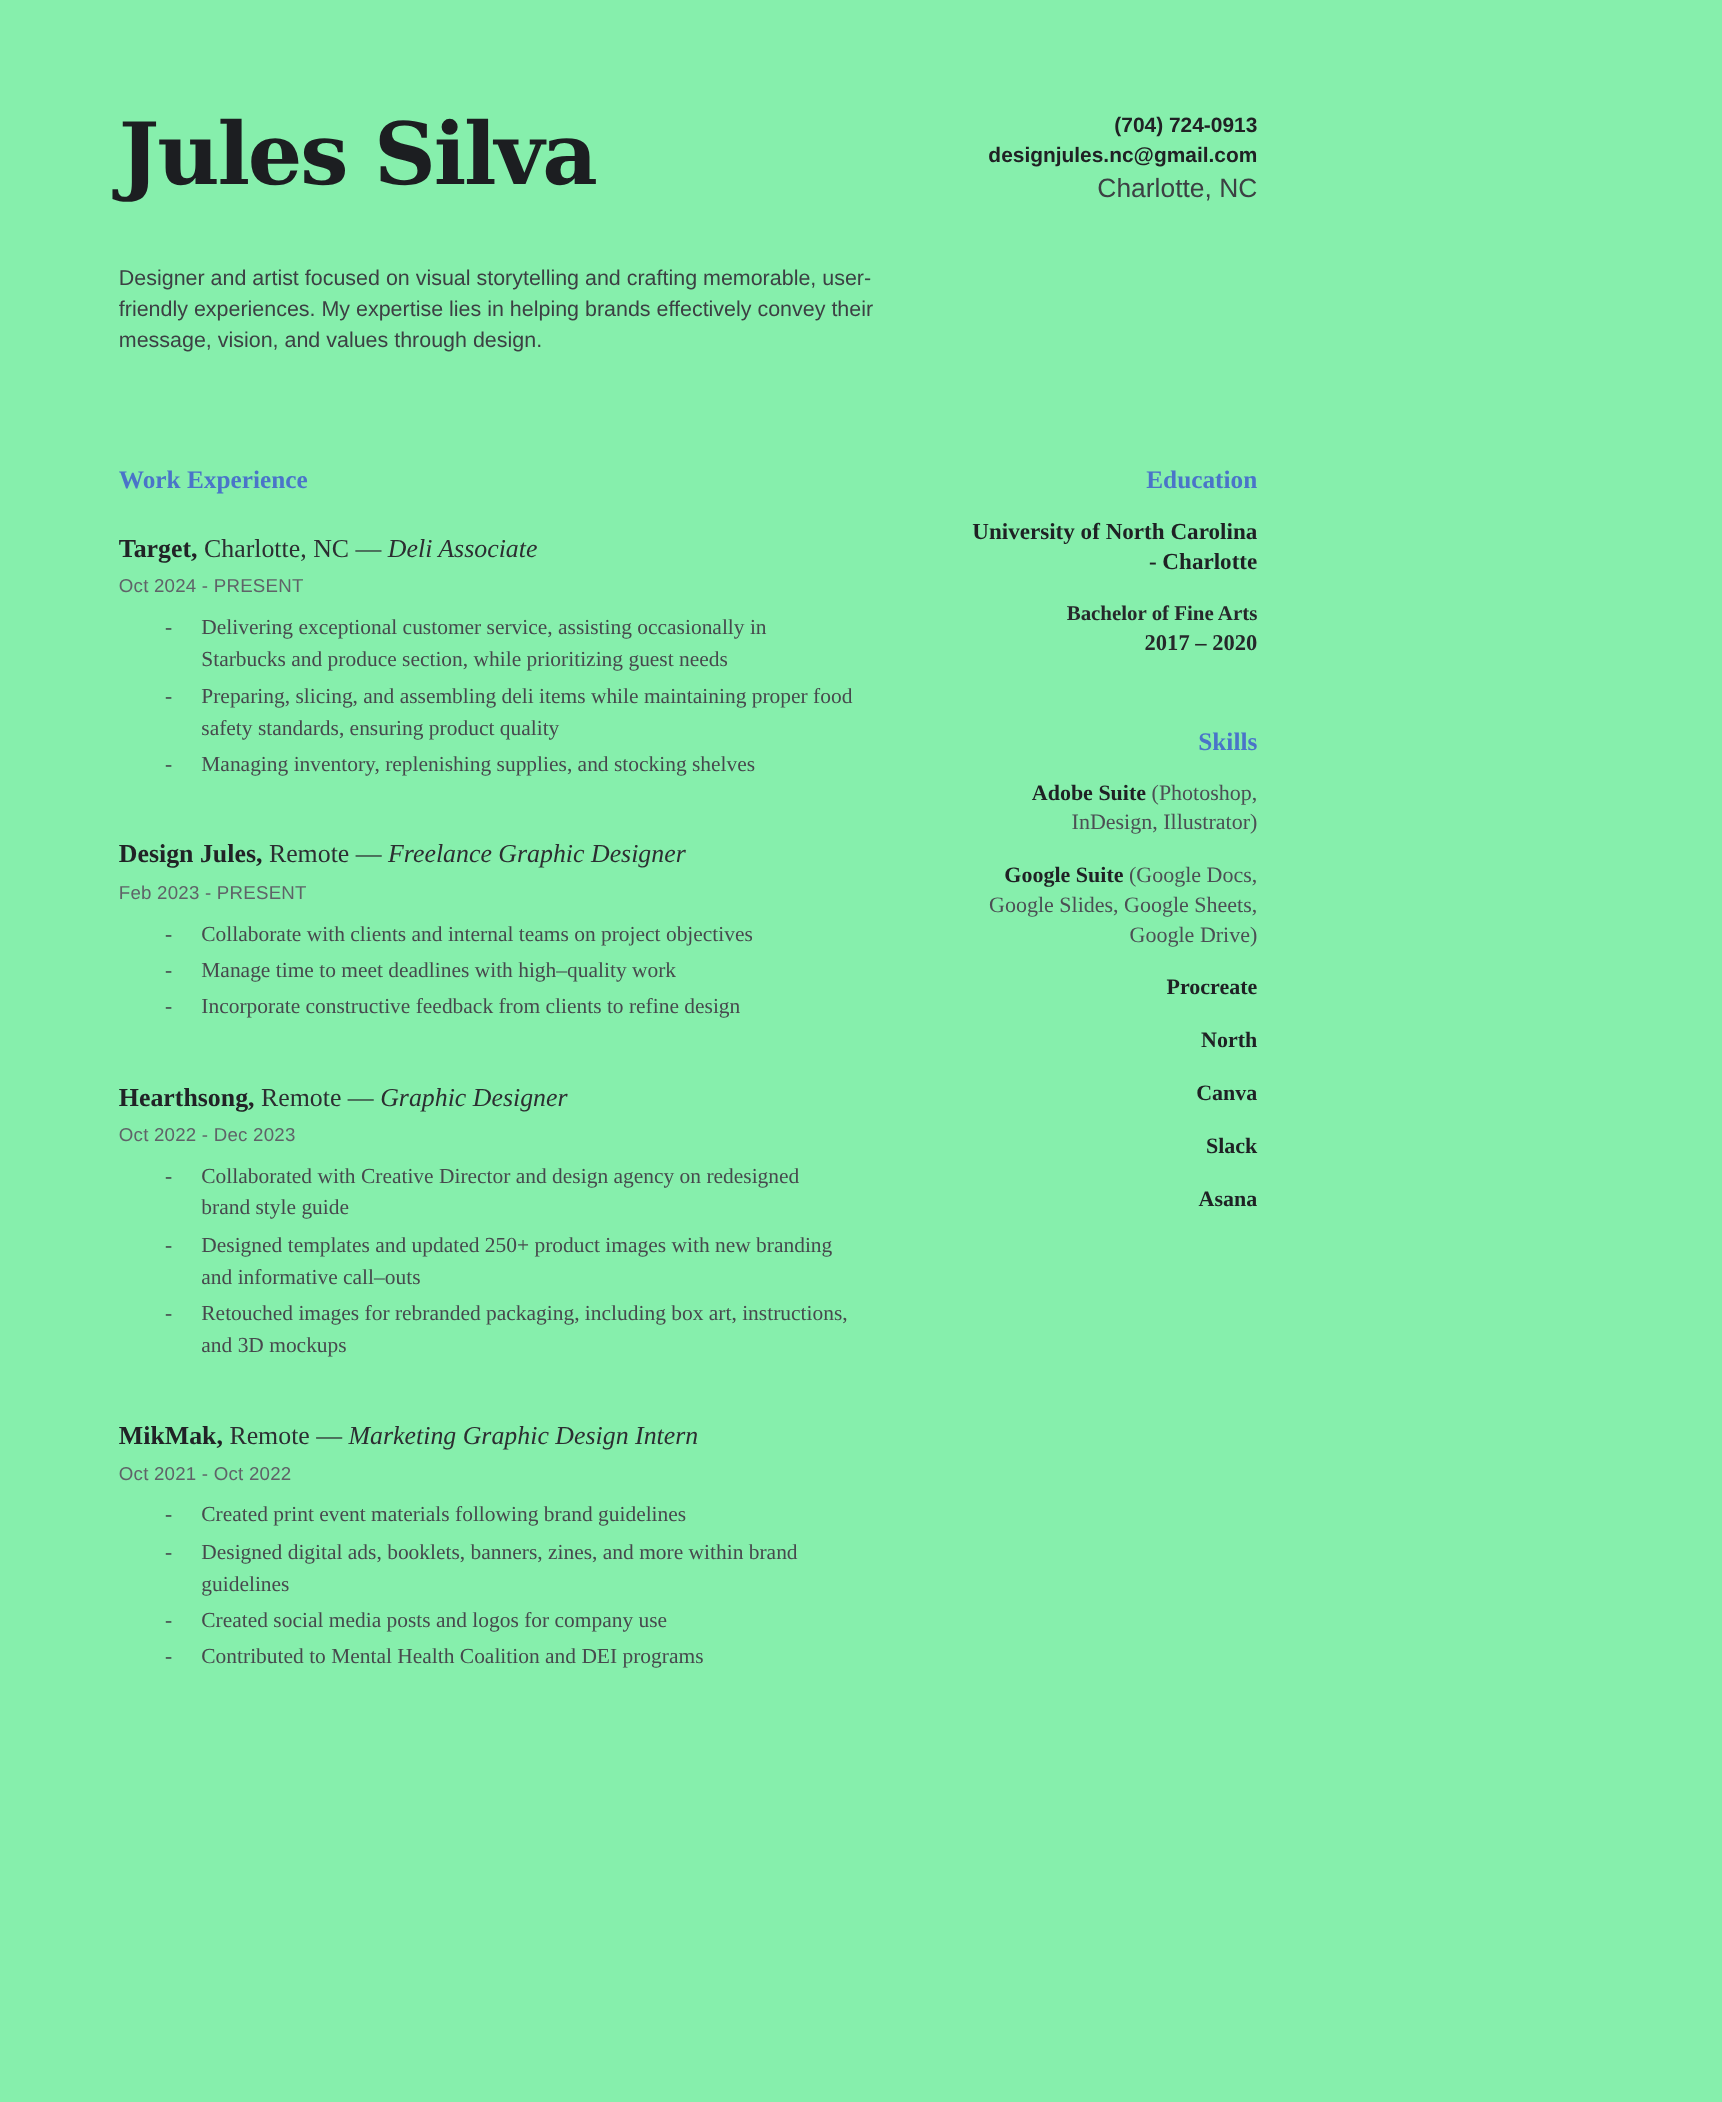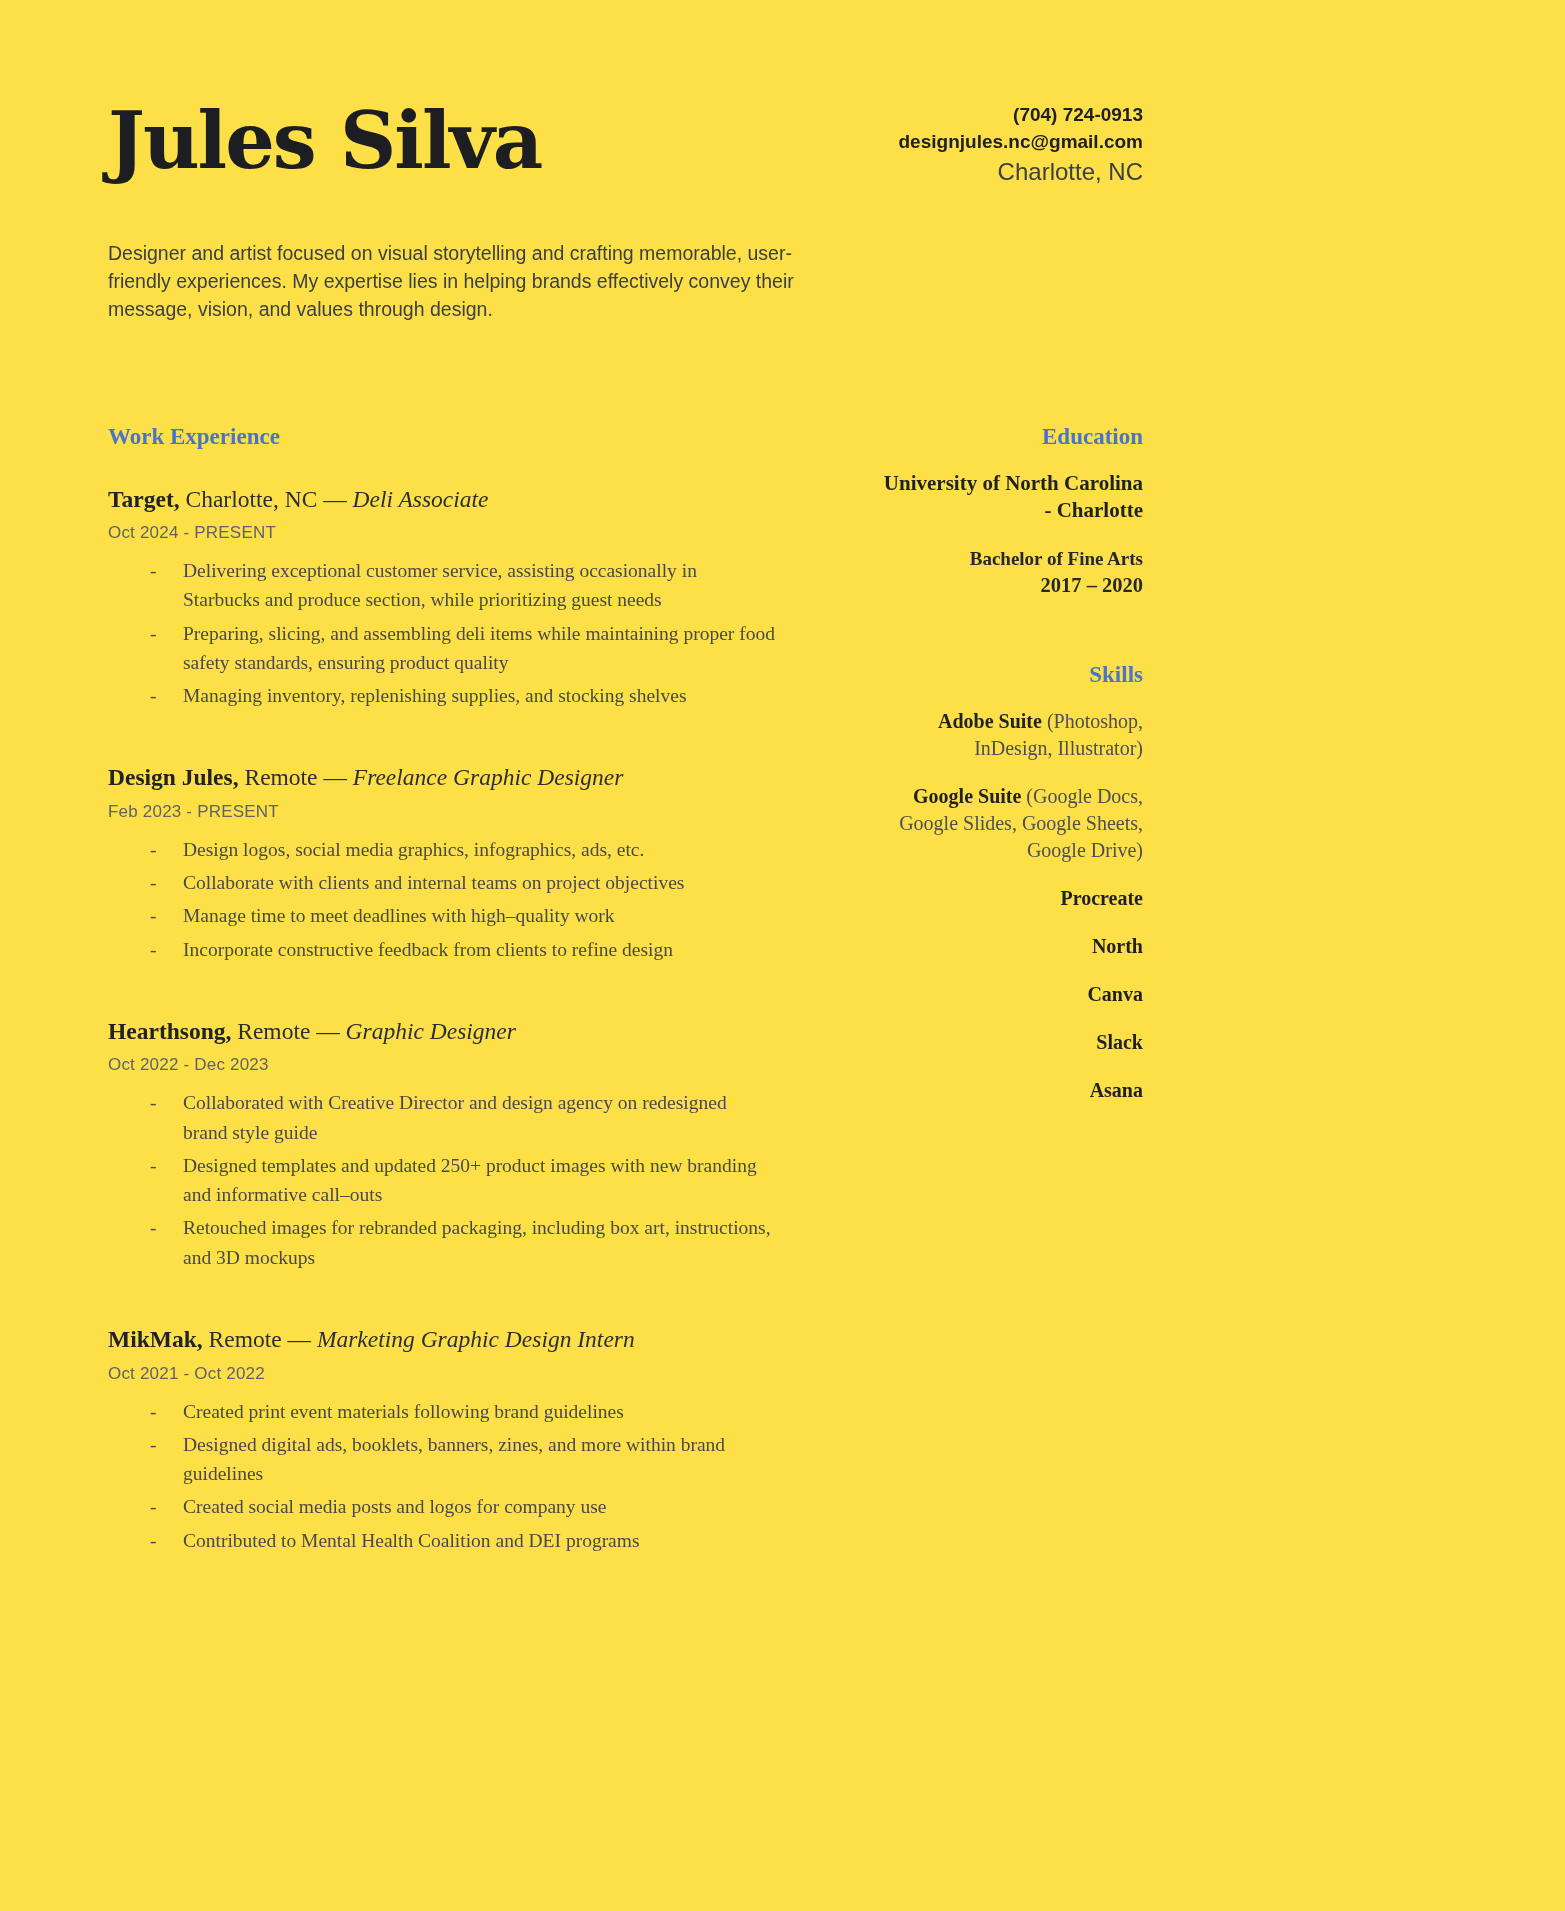--- a/index.html
+++ b/index.html
@@ -7,21 +7,21 @@
     --ink:#26282b;
     --body:#47494d;
     --muted:#5f6368;
   }
   *{box-sizing:border-box;margin:0;padding:0;}
   html,body{background:#ffffff;}
   body{font-family:"Liberation Serif","DejaVu Serif",serif;color:var(--ink);}
   .page{
     width:1565px;
     height:1911px;
-    background:#fde047;
+    background:#86efac;
     padding:100px 0 0 108px;
     position:relative;
     overflow:hidden;
   }
   .content{width:1035px;}
 
   
   .top{display:flex;justify-content:space-between;align-items:flex-start;}
   h1.name{
     font-family:"DejaVu Serif","Liberation Serif",serif;
@@ -164,21 +164,20 @@
             <li><span class="li-text">Managing inventory, replenishing supplies, and stocking shelves</span></li>
           </ul>
         </article>
 
         <article class="job">
           <h3 class="job-title">
             <span class="company">Design Jules,</span><span class="locrole"> Remote — </span><span class="role">Freelance Graphic Designer</span>
           </h3>
           <div class="dates">Feb 2023 - PRESENT</div>
           <ul class="bullets">
-            <li><span class="li-text">Design logos, social media graphics, infographics, ads, etc.</span></li>
             <li><span class="li-text">Collaborate with clients and internal teams on project objectives</span></li>
             <li><span class="li-text">Manage time to meet deadlines with high–quality work</span></li>
             <li><span class="li-text">Incorporate constructive feedback from clients to refine design</span></li>
           </ul>
         </article>
 
         <article class="job">
           <h3 class="job-title">
             <span class="company">Hearthsong,</span><span class="locrole"> Remote — </span><span class="role">Graphic Designer</span>
           </h3>

